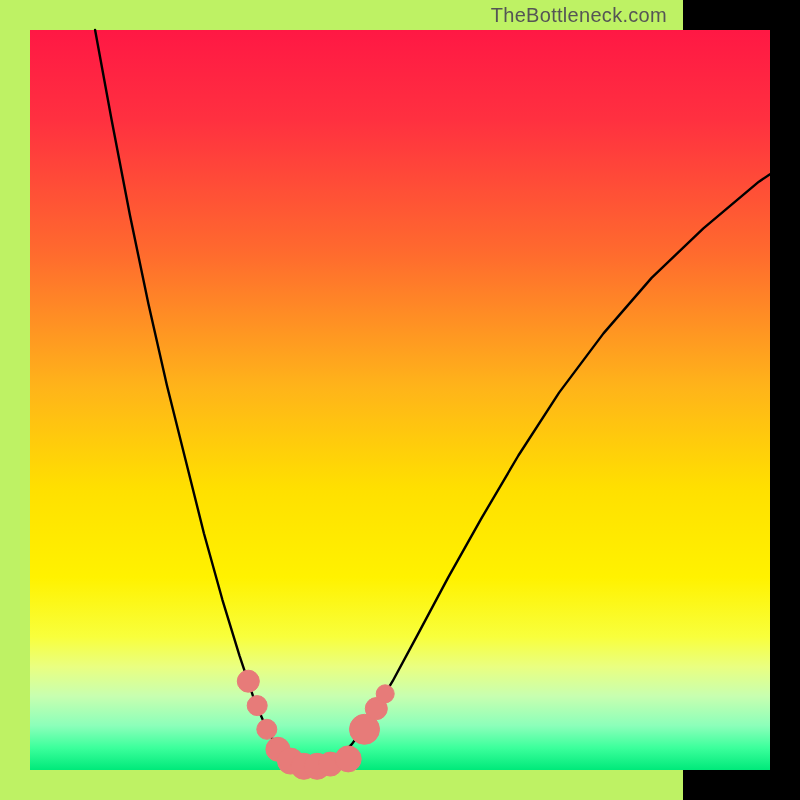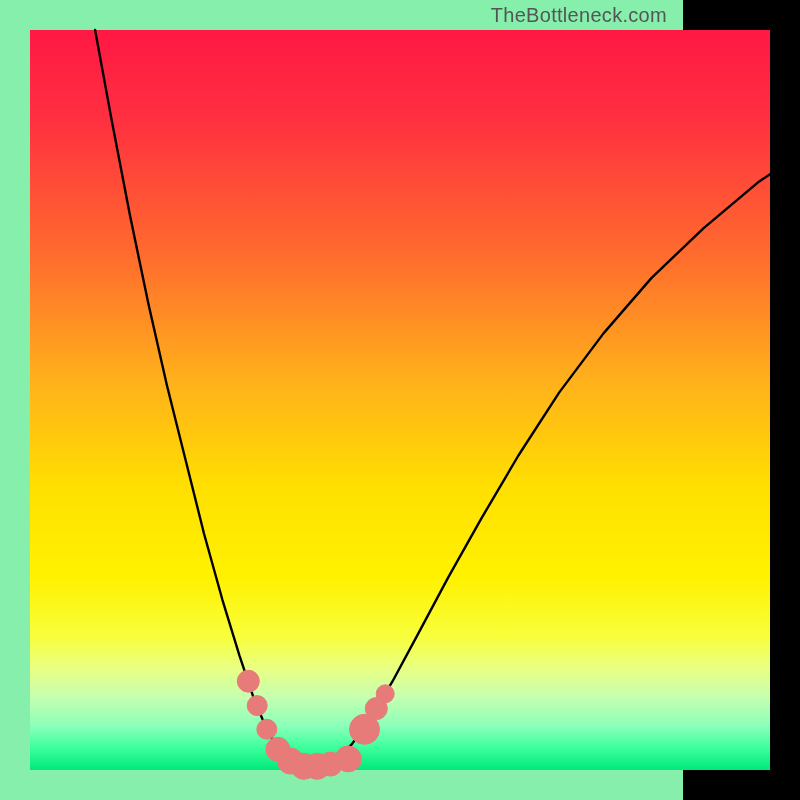--- a/index.html
+++ b/index.html
@@ -7,21 +7,21 @@
     padding: 0;
     width: 800px;
     height: 800px;
     background: #000;
     font-family: Arial, Helvetica, sans-serif;
     overflow: hidden;
   }
   .outer {
     width: 683px;
     height: 800px;
-    background: #86efac;
+    background: #bef264;
     position: relative;
   }
   .watermark {
     position: absolute;
     top: 4px;
     right: 16px;
     color: #555;
     font-size: 20px;
     font-weight: 500;
     letter-spacing: 0.3px;

